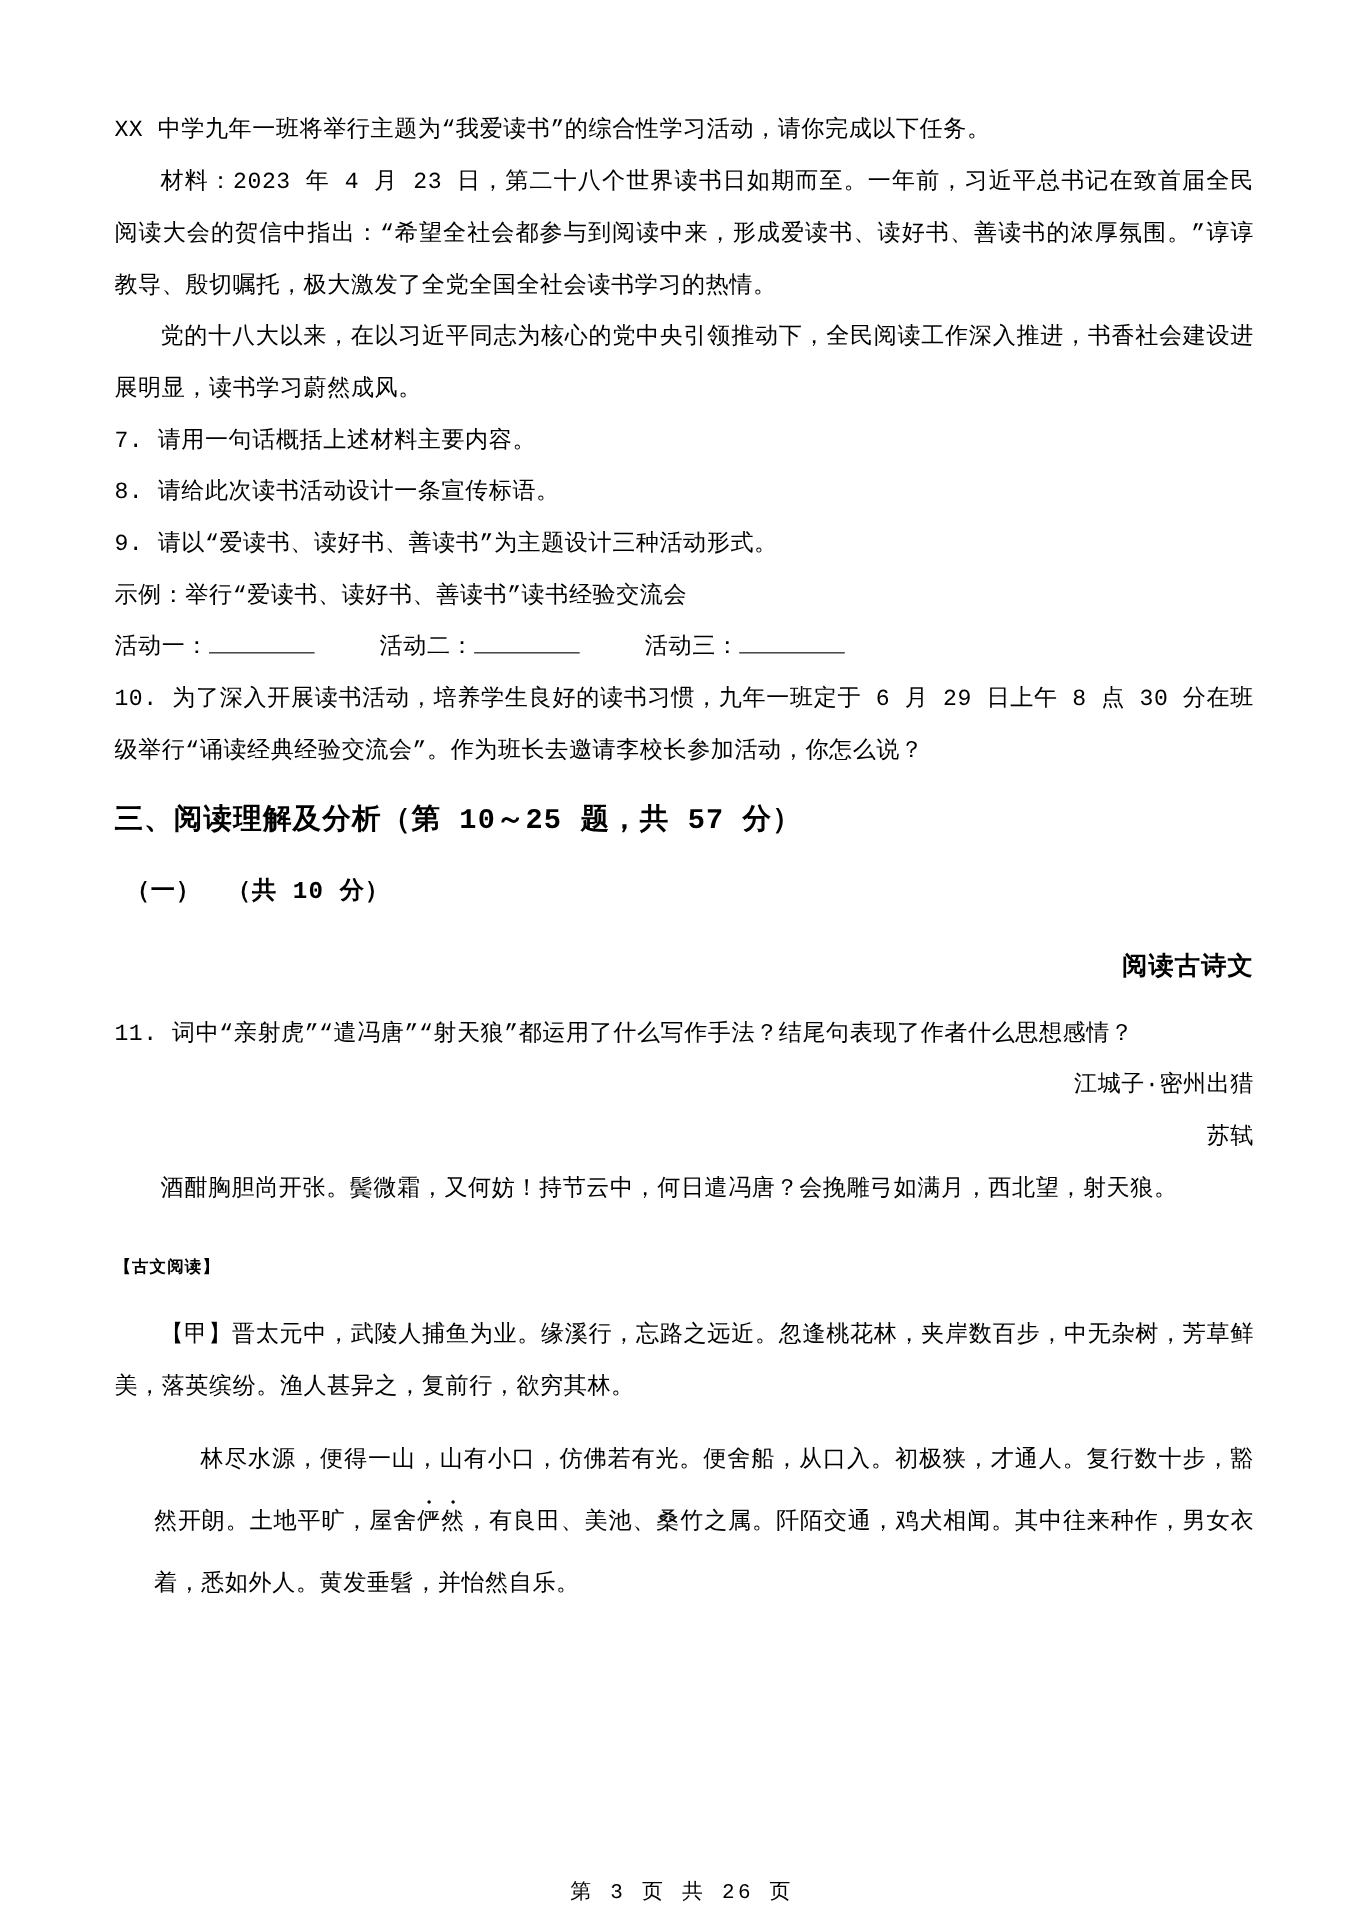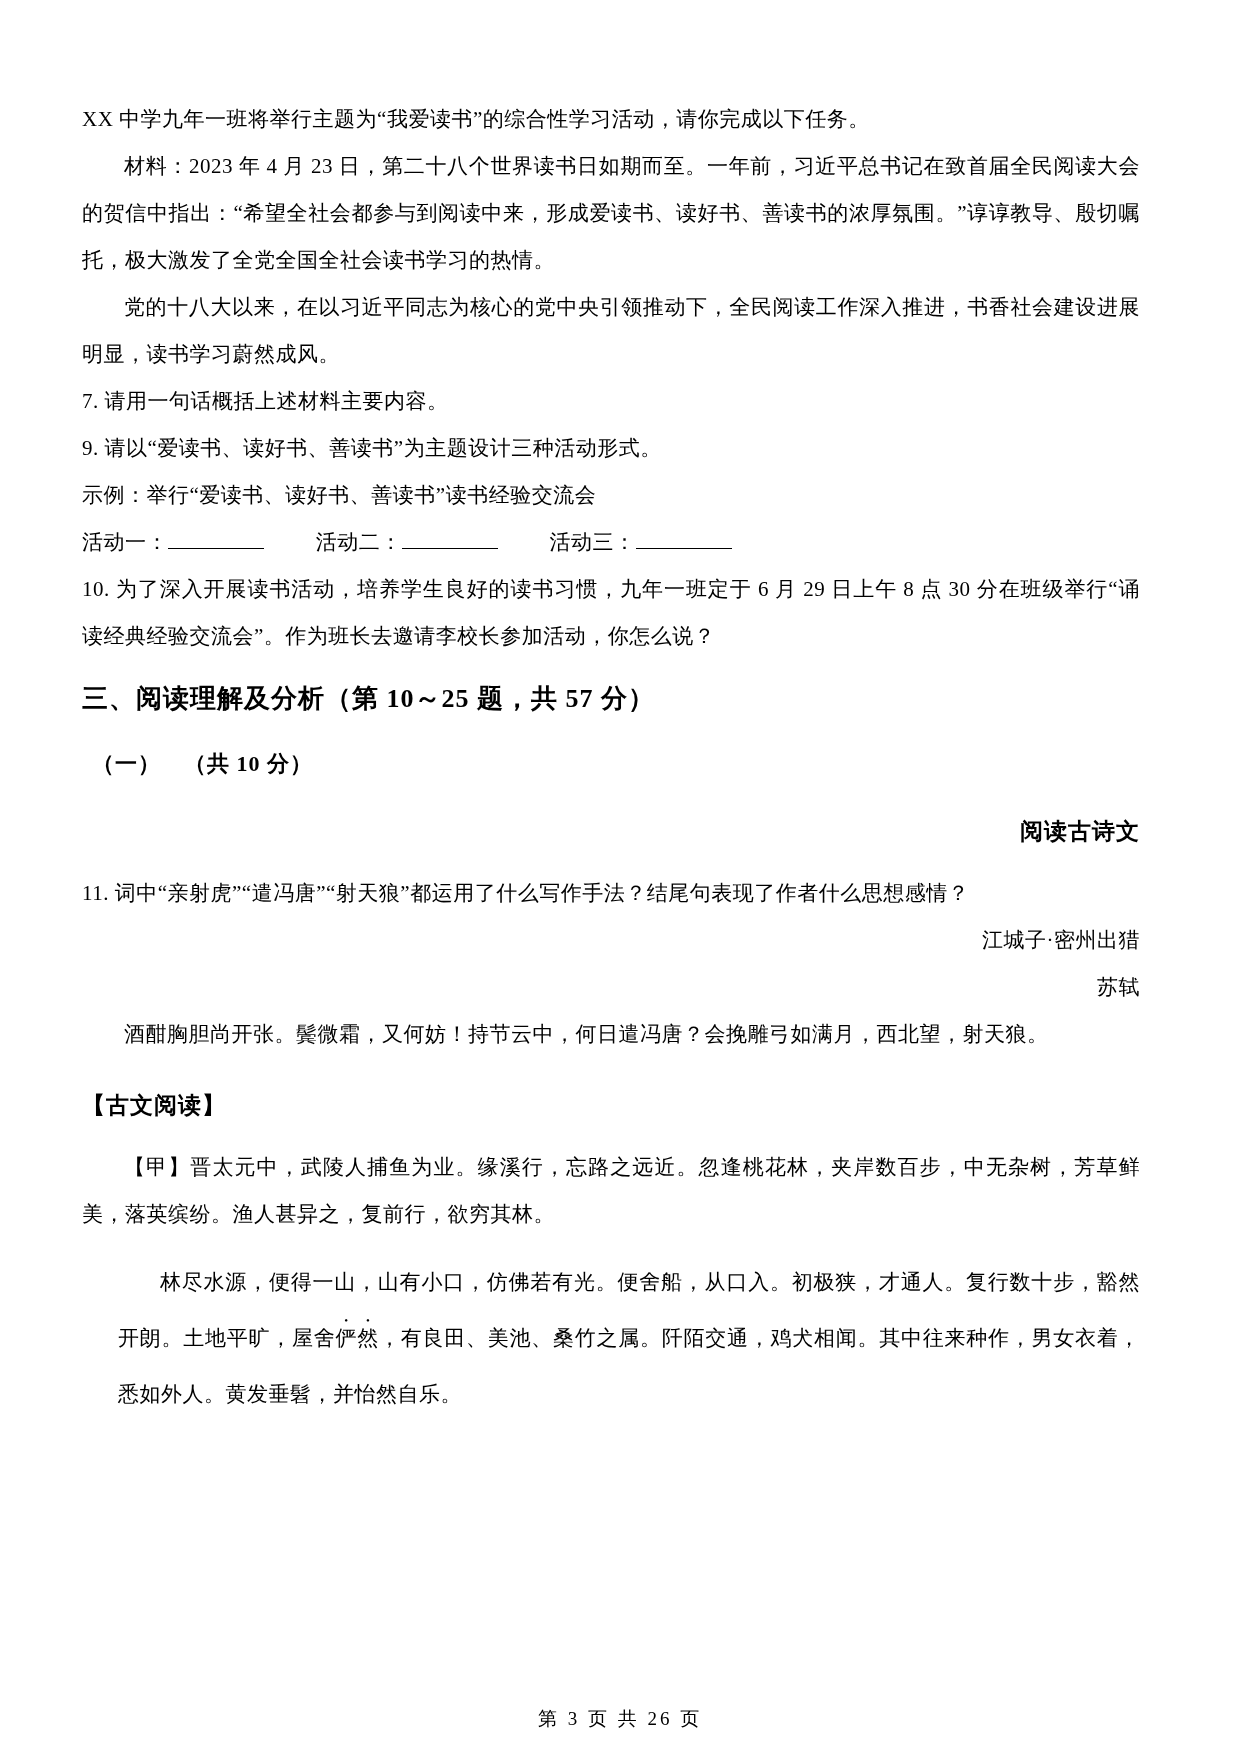--- a/index.html
+++ b/index.html
@@ -12,22 +12,23 @@
     height: 1754px;
     position: relative;
     color: #000000;
     font-family: "Liberation Serif", serif;
     overflow: hidden;
   }
   .page {
     box-sizing: border-box;
     width: 1240px;
     height: 1754px;
-    padding: 96px 100px 0 82px;
+    padding: 96px 100px 0 104px;
     position: relative;
+    font-family: Liberation Mono, monospace;
   }
   .para {
     font-size: 21px;
     line-height: 47px;
     margin: 0;
     letter-spacing: 0.5px;
     text-align: justify;
   }
   .indent { text-indent: 42px; }
   .center { text-align: right; }
@@ -55,21 +56,21 @@
     text-align: right;
   }
   .h-tag {
     font-size: 23px;
     font-weight: bold;
     line-height: 48px;
     margin: 28px 0 0 0;
     letter-spacing: 1px;
   }
   .h-tag2 {
-    font-size: 23px;
+    font-size: 15px;
     font-weight: bold;
     line-height: 48px;
     margin: 24px 0 0 0;
     letter-spacing: 1px;
   }
   .mt14 { margin-top: 14px; }
   .mt16 { margin-top: 16px; margin-left: 36px; }
   .activities {
     font-size: 21px;
     line-height: 47px;
@@ -110,20 +111,21 @@
 <div class="page">
 
   <p class="para">XX 中学九年一班将举行主题为“我爱读书”的综合性学习活动，请你完成以下任务。</p>
 
   <p class="para indent">材料：2023 年 4 月 23 日，第二十八个世界读书日如期而至。一年前，习近平总书记在致首届全民阅读大会的贺信中指出：“希望全社会都参与到阅读中来，形成爱读书、读好书、善读书的浓厚氛围。”谆谆教导、殷切嘱托，极大激发了全党全国全社会读书学习的热情。</p>
 
   <p class="para indent">党的十八大以来，在以习近平同志为核心的党中央引领推动下，全民阅读工作深入推进，书香社会建设进展明显，读书学习蔚然成风。</p>
 
   <p class="para">7. 请用一句话概括上述材料主要内容。</p>
 
+  <p class="para">8. 请给此次读书活动设计一条宣传标语。</p>
 
   <p class="para">9. 请以“爱读书、读好书、善读书”为主题设计三种活动形式。</p>
 
   <p class="para">示例：举行“爱读书、读好书、善读书”读书经验交流会</p>
 
   <p class="activities">
     <span class="activity-group"><span>活动一：</span><span class="blank"></span></span>
     <span class="activity-group"><span>活动二：</span><span class="blank"></span></span>
     <span class="activity-group"><span>活动三：</span><span class="blank"></span></span>
   </p>

